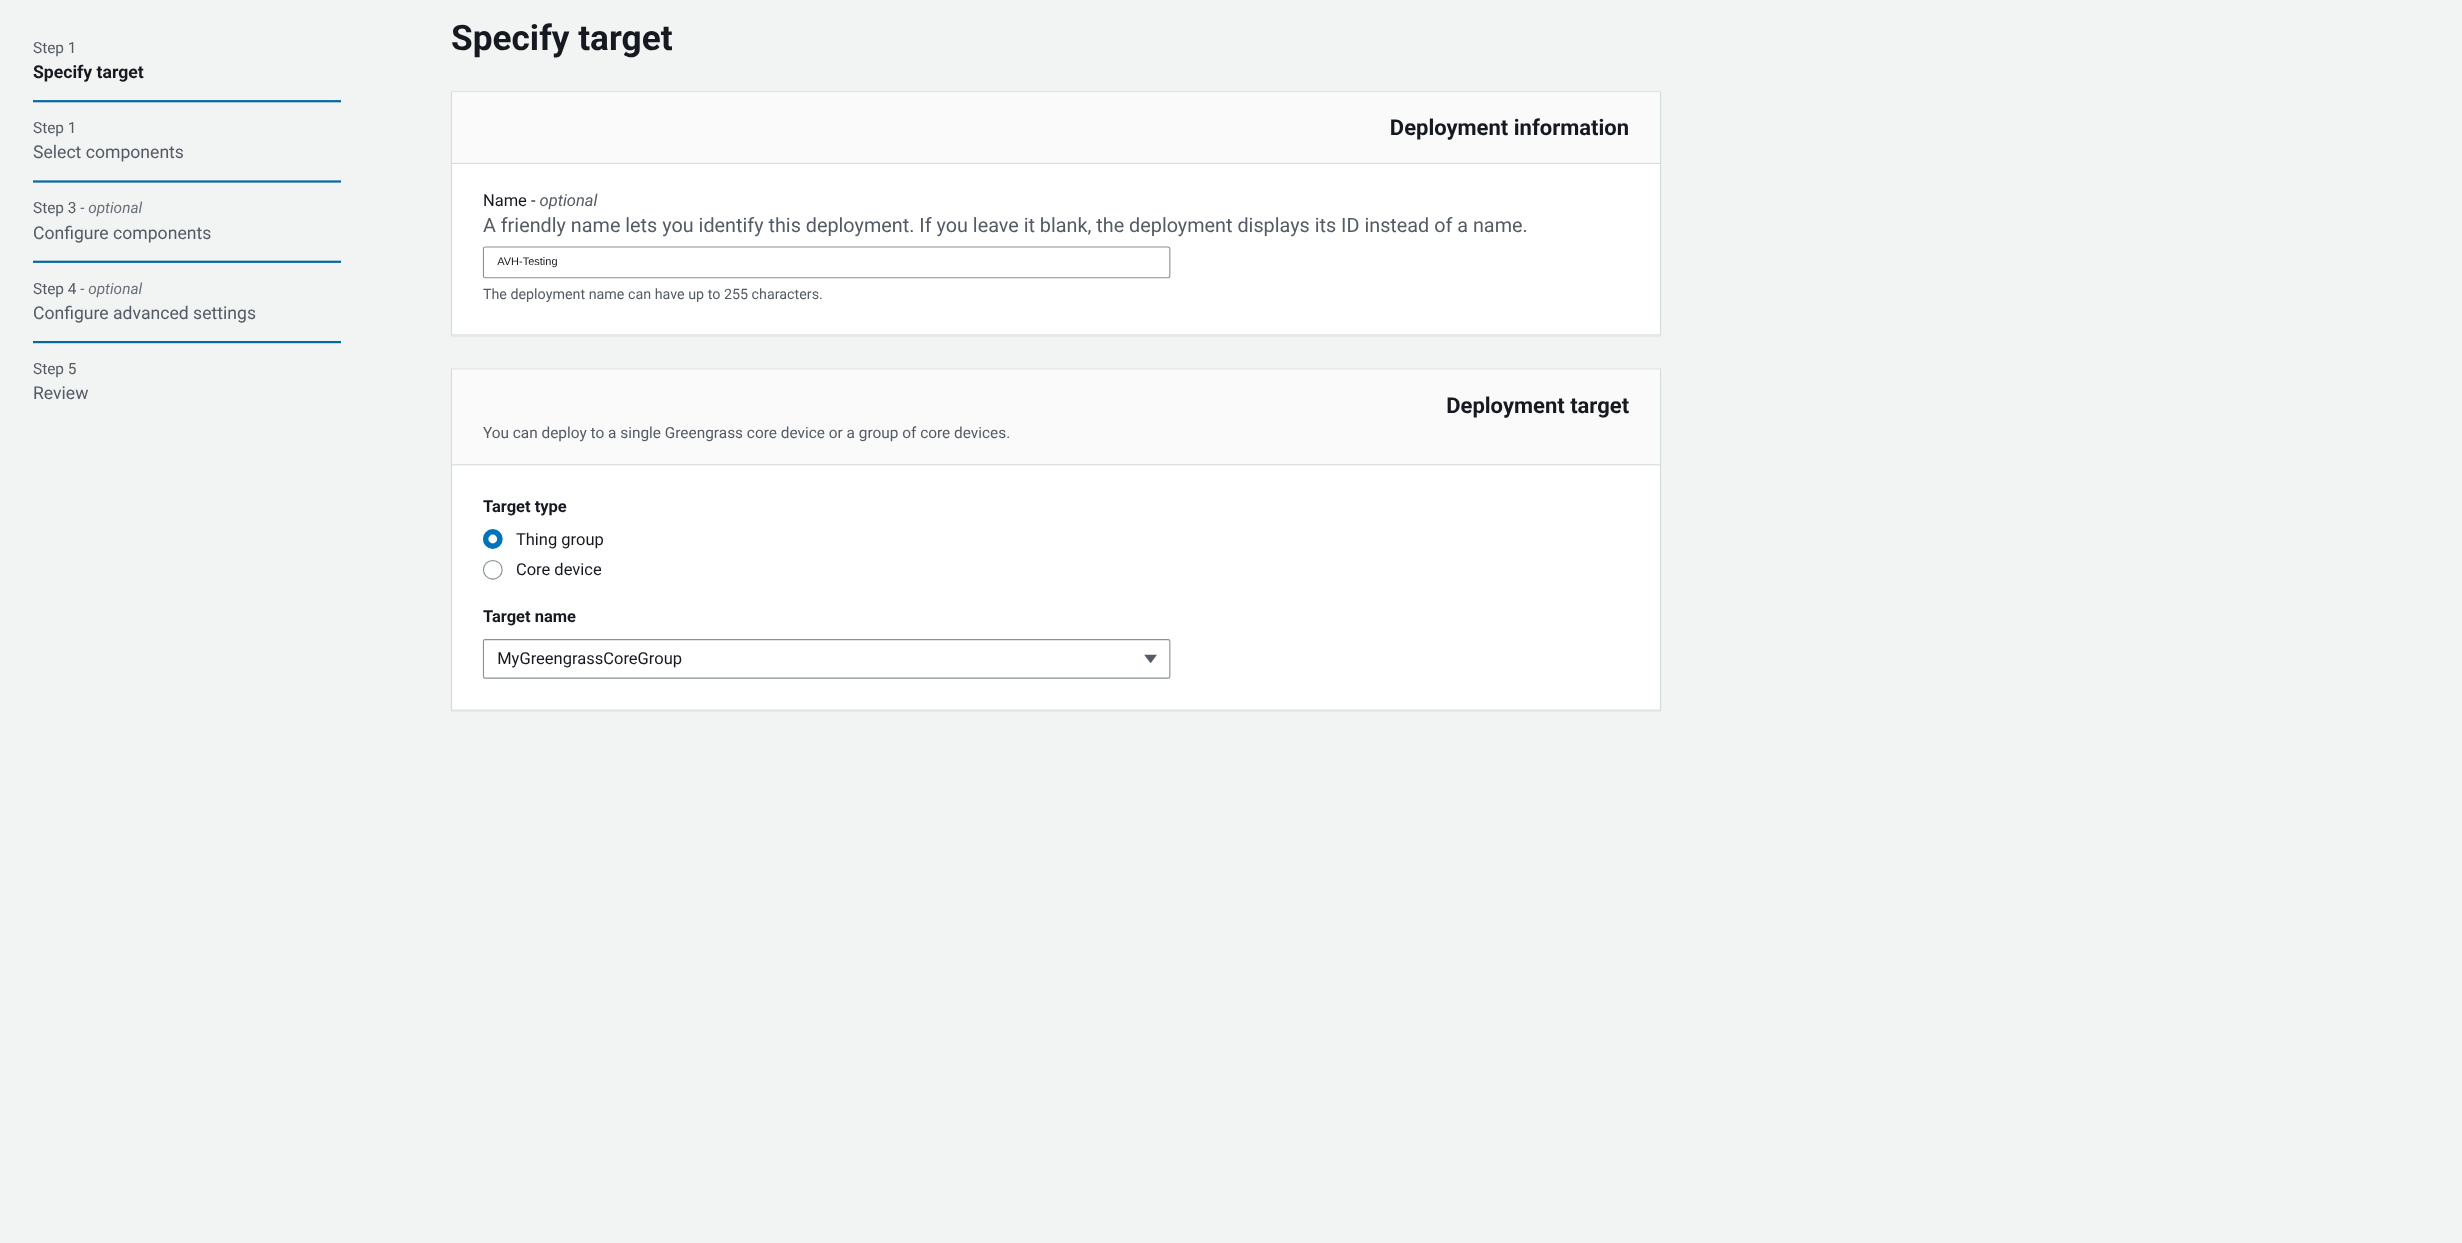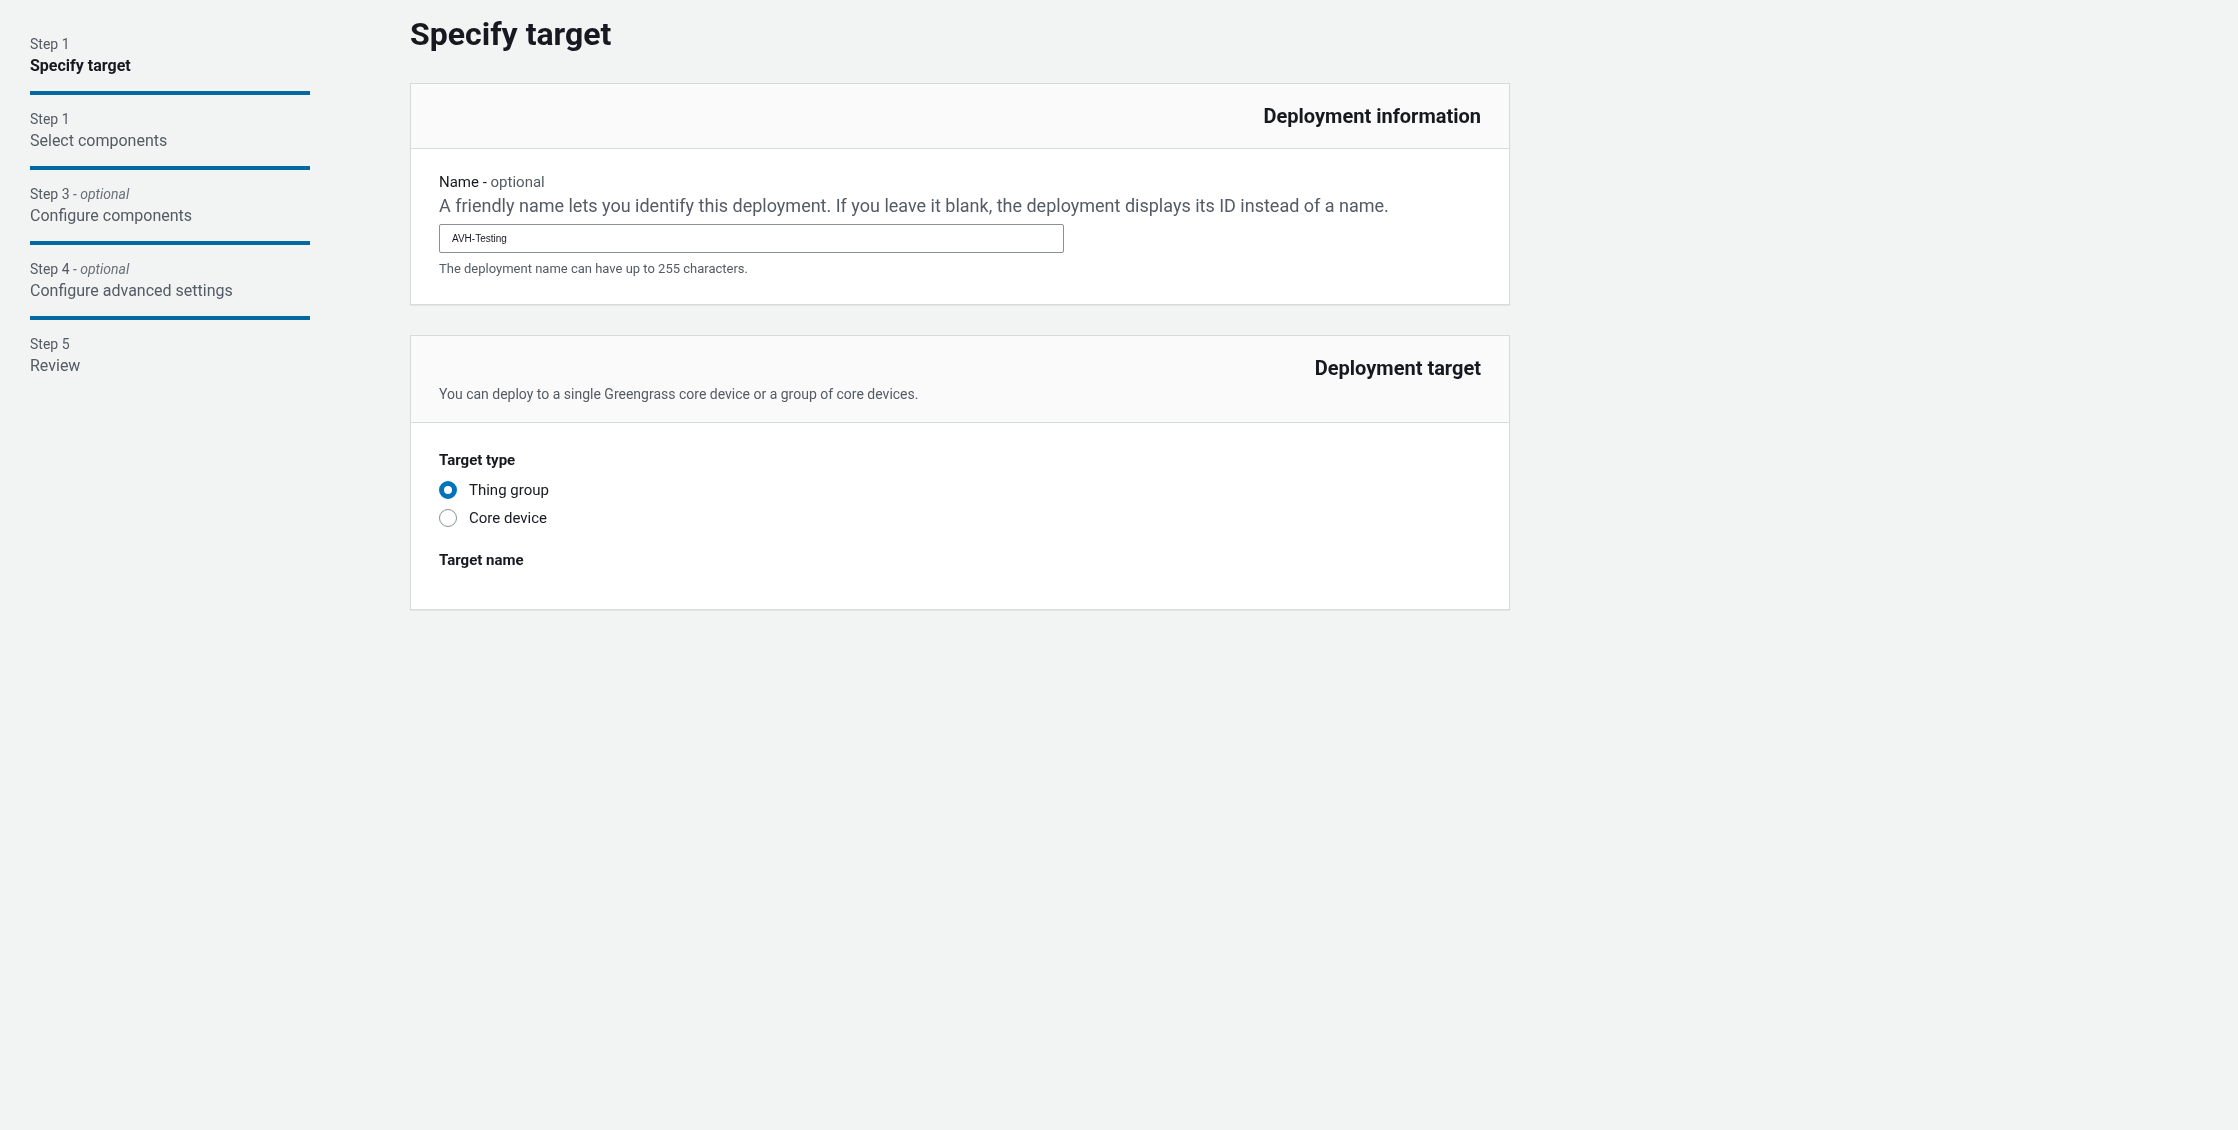--- a/index.html
+++ b/index.html
@@ -15,21 +15,21 @@
       display: flex;
       min-height: 100vh;
     }
     .sidebar {
       width: 340px;
       padding: 20px 30px;
       flex-shrink: 0;
     }
     .step-item {
       padding: 16px 0;
-      border-bottom: 4px solid #0369a1;
+      border-bottom: 2px solid #0369a1;
     }
     .step-item:last-child {
       border-bottom: none;
     }
     .step-number {
       font-size: 14px;
       color: #545b64;
       margin-bottom: 4px;
     }
     .step-optional {
@@ -80,20 +80,21 @@
     .panel-body {
       padding: 24px 28px 28px 28px;
     }
     .form-label {
       font-size: 15px;
       color: #16191f;
       margin-bottom: 4px;
       display: block;
     }
     .form-label .optional {
+      font-style: italic;
       color: #545b64;
     }
     .form-hint {
       font-size: 18px;
       color: #545b64;
       margin-bottom: 8px;
     }
     .form-helper {
       font-size: 13px;
       color: #545b64;
@@ -236,15 +237,23 @@
         <div class="radio-item">
           <span class="radio-circle selected"></span>
           <span class="radio-label">Thing group</span>
         </div>
         <div class="radio-item">
           <span class="radio-circle"></span>
           <span class="radio-label">Core device</span>
         </div>
       </div>
       <div class="section-label">Target name</div>
+      <div class="select-wrapper">
+        <div class="select-box">MyGreengrassCoreGroup</div>
+        <span class="select-caret">
+          <svg viewBox="0 0 12 8">
+              <polygon points="0,0 12,0 6,8"></polygon>
+            </svg>
+        </span>
+      </div>
     </div>
   </section>
 </main>
 
 </body></html>

